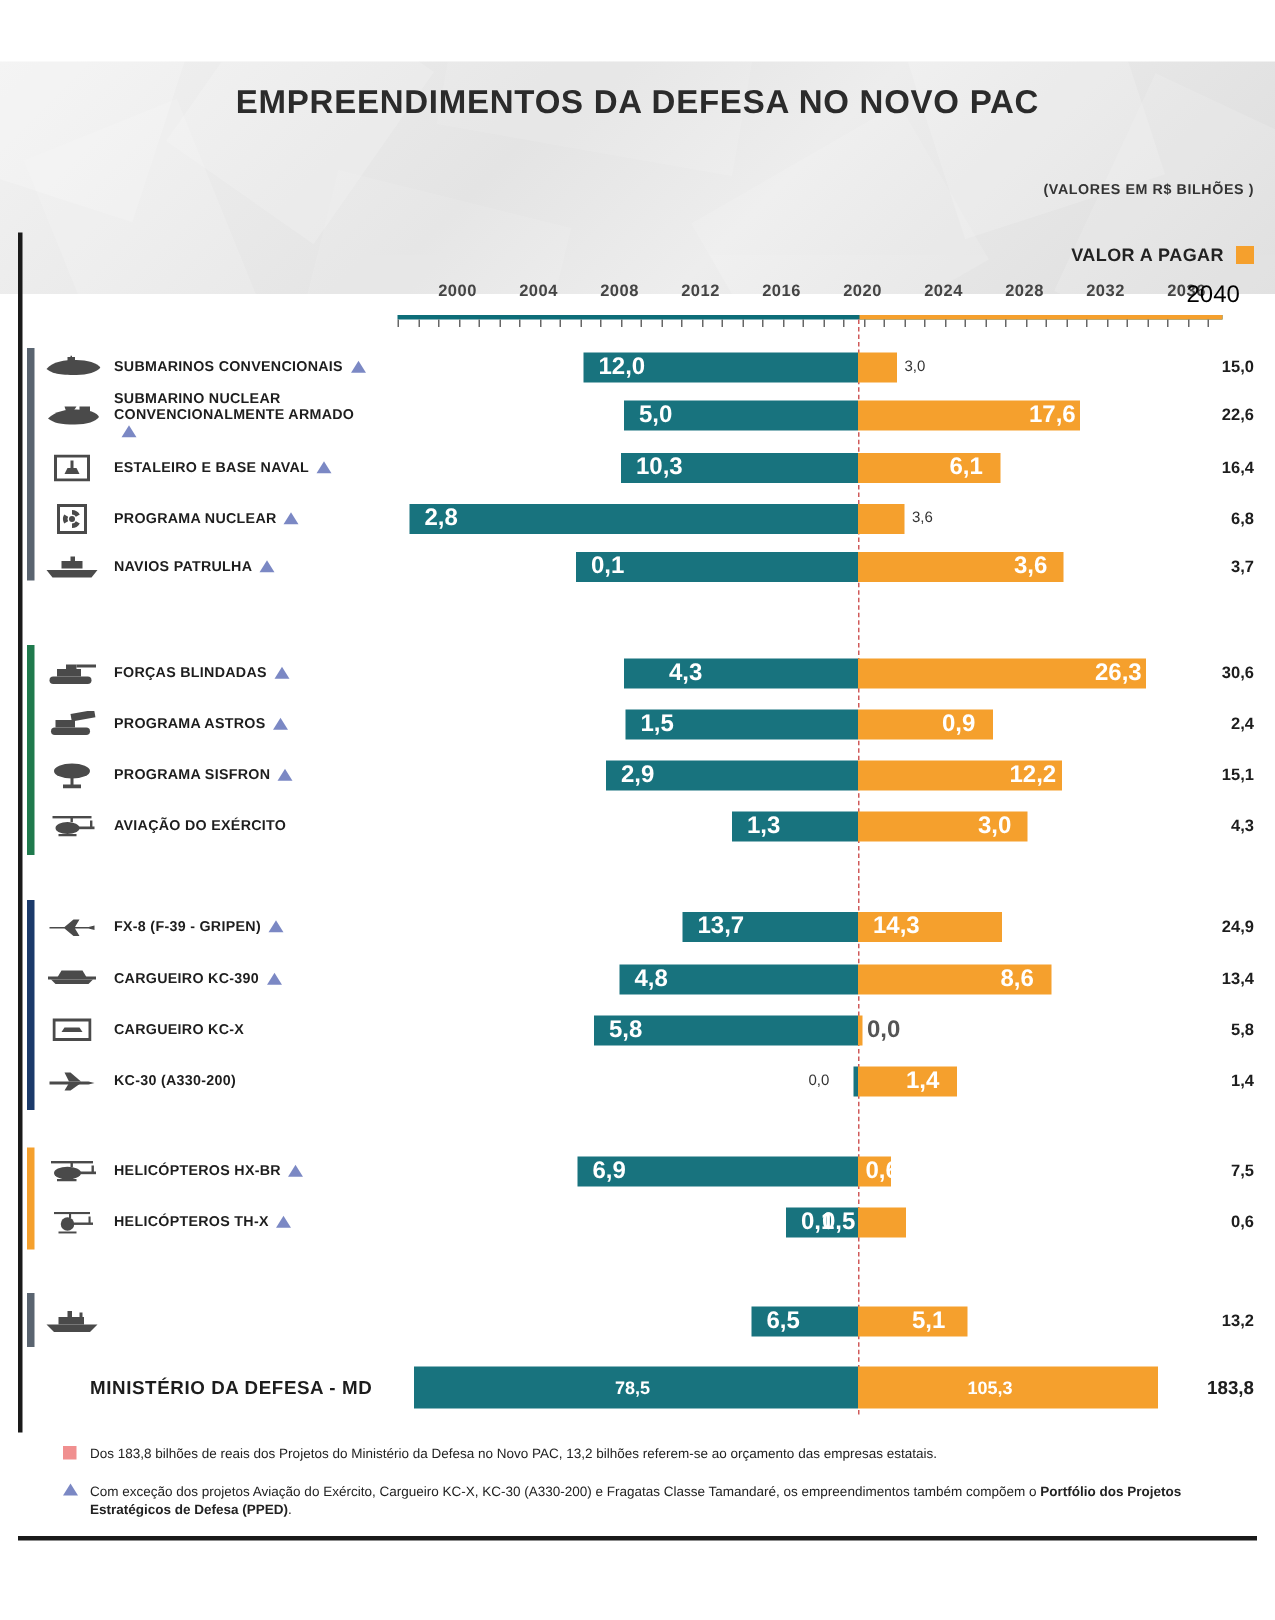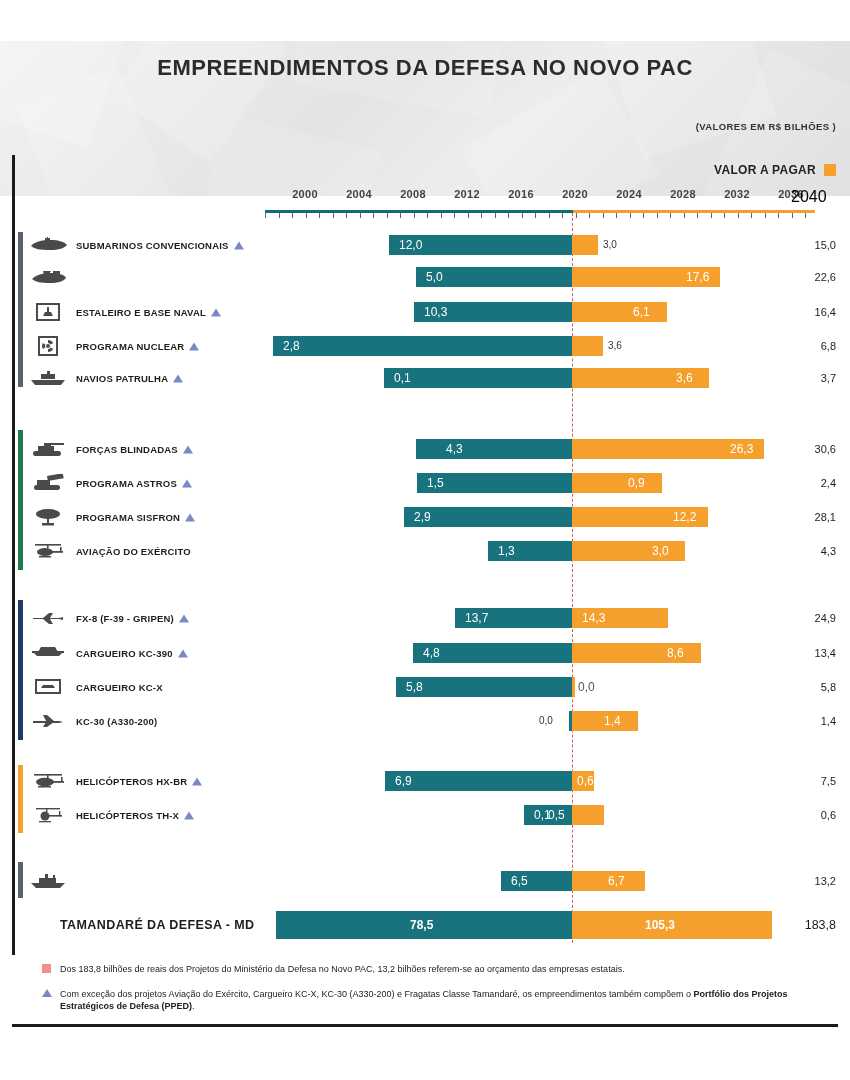--- a/index.html
+++ b/index.html
@@ -95,29 +95,29 @@
     margin-left:6px; vertical-align:middle;
   }
   .bar-paid {
     position:absolute; height:20px; top:3px; background:#18737e;
   }
   .bar-topay {
     position:absolute; height:20px; top:3px; background:#f5a02d;
   }
   .val-in {
     position:absolute; top:3px; height:20px; line-height:20px;
-    font-size:12px; color:#ffffff; font-weight:normal;
+    font-size:16px; color:#ffffff; font-weight:bold;
   }
   .val-out {
     position:absolute; top:3px; height:20px; line-height:20px;
     font-size:10px; color:#333; font-weight:normal;
   }
   .total {
     position:absolute; right:14px; top:3px; height:20px; line-height:20px;
-    font-size:11px; font-weight:normal; color:#1d1d1d;
+    font-size:11px; font-weight:bold; color:#1d1d1d;
   }
 
   
   .totalrow { position:absolute; left:0; width:850px; height:34px; }
   .totalrow .label {
     position:absolute; left:60px; top:50%; transform:translateY(-50%);
     font-size:12.5px; font-weight:bold; letter-spacing:.4px; color:#1d1d1d;
   }
   .totalrow .bar-paid, .totalrow .bar-topay { height:28px; top:3px; }
   .totalrow .val-in { height:28px; line-height:28px; font-size:12px; font-weight:bold; }
@@ -238,20 +238,21 @@
 </div>
 
 <div class="row" style="top:264px">
   <span class="icon">
     <svg width="38" height="16" viewBox="0 0 38 16">
         <path fill="currentColor" d="M3 10c5-5 12-6 19-6 8 0 14 2 15 5 -2 3-8 5-16 5C11 14 7 13 3 10z"></path>
         <path fill="currentColor" d="M14 2h8l-2 3h-5z"></path>
         <rect x="24" y="2" width="7" height="3" fill="currentColor"></rect>
       </svg>
   </span>
+  <span class="label" style="line-height:11px"><span>SUBMARINO NUCLEAR CONVENCIONALMENTE ARMADO</span><span class="tri"></span></span>
   <div class="bar-paid" style="left:416px;width:156px"></div>
   <div class="bar-topay" style="left:572px;width:148px"></div>
   <span class="val-in" style="left:426px">5,0</span>
   <span class="val-in" style="left:686px">17,6</span>
   <span class="total">22,6</span>
 </div>
 
 <div class="row" style="top:299px">
   <span class="icon">
     <svg width="24" height="18" viewBox="0 0 24 18">
@@ -343,21 +344,21 @@
         <ellipse cx="15" cy="7" rx="12" ry="5" fill="currentColor"></ellipse>
         <rect x="14" y="10" width="2" height="7" fill="currentColor"></rect>
         <rect x="9" y="16" width="12" height="2.5" fill="currentColor"></rect>
       </svg>
   </span>
   <span class="label"><span>PROGRAMA SISFRON</span><span class="tri"></span></span>
   <div class="bar-paid" style="left:404px;width:168px"></div>
   <div class="bar-topay" style="left:572px;width:136px"></div>
   <span class="val-in" style="left:414px">2,9</span>
   <span class="val-in" style="left:673px">12,2</span>
-  <span class="total">28,1</span>
+  <span class="total">15,1</span>
 </div>
 
 <div class="row" style="top:538px">
   <span class="icon">
     <svg width="34" height="18" viewBox="0 0 34 18">
         <rect x="4" y="2" width="26" height="1.6" fill="currentColor"></rect>
         <rect x="16" y="3" width="1.6" height="3" fill="currentColor"></rect>
         <ellipse cx="14" cy="10" rx="8" ry="4" fill="currentColor"></ellipse>
         <rect x="20" y="9" width="12" height="1.8" fill="currentColor"></rect>
         <rect x="29" y="5" width="1.6" height="5" fill="currentColor"></rect>
@@ -482,26 +483,26 @@
     <svg width="38" height="16" viewBox="0 0 38 16">
         <path fill="currentColor" d="M2 10h34l-5 5H7z"></path>
         <rect x="10" y="5" width="17" height="5" fill="currentColor"></rect>
         <rect x="16" y="1" width="3" height="5" fill="currentColor"></rect>
         <rect x="24" y="2" width="2" height="4" fill="currentColor"></rect>
       </svg>
   </span>
   <div class="bar-paid" style="left:501px;width:71px"></div>
   <div class="bar-topay" style="left:572px;width:73px"></div>
   <span class="val-in" style="left:511px">6,5</span>
-  <span class="val-in" style="left:608px">6,7</span>
+  <span class="val-in" style="left:608px">5,1</span>
   <span class="total">13,2</span>
 </div>
 
 <div class="totalrow" style="top:908px">
-  <span class="label">TAMANDARÉ DA DEFESA - MD</span>
+  <span class="label">MINISTÉRIO DA DEFESA - MD</span>
   <div class="bar-paid" style="left:276px;width:296px"></div>
   <div class="bar-topay" style="left:572px;width:200px"></div>
   <span class="val-in" style="left:410px">78,5</span>
   <span class="val-in" style="left:645px">105,3</span>
   <span class="total">183,8</span>
 </div>
 
 <div class="foot" style="top:963px;">
   <span class="mk" style="display:inline-block;width:9px;height:9px;background:#f08f8f;"></span>
   <span>Dos 183,8 bilhões de reais dos Projetos do Ministério da Defesa no Novo PAC, 13,2 bilhões referem-se ao orçamento das empresas estatais.</span>

